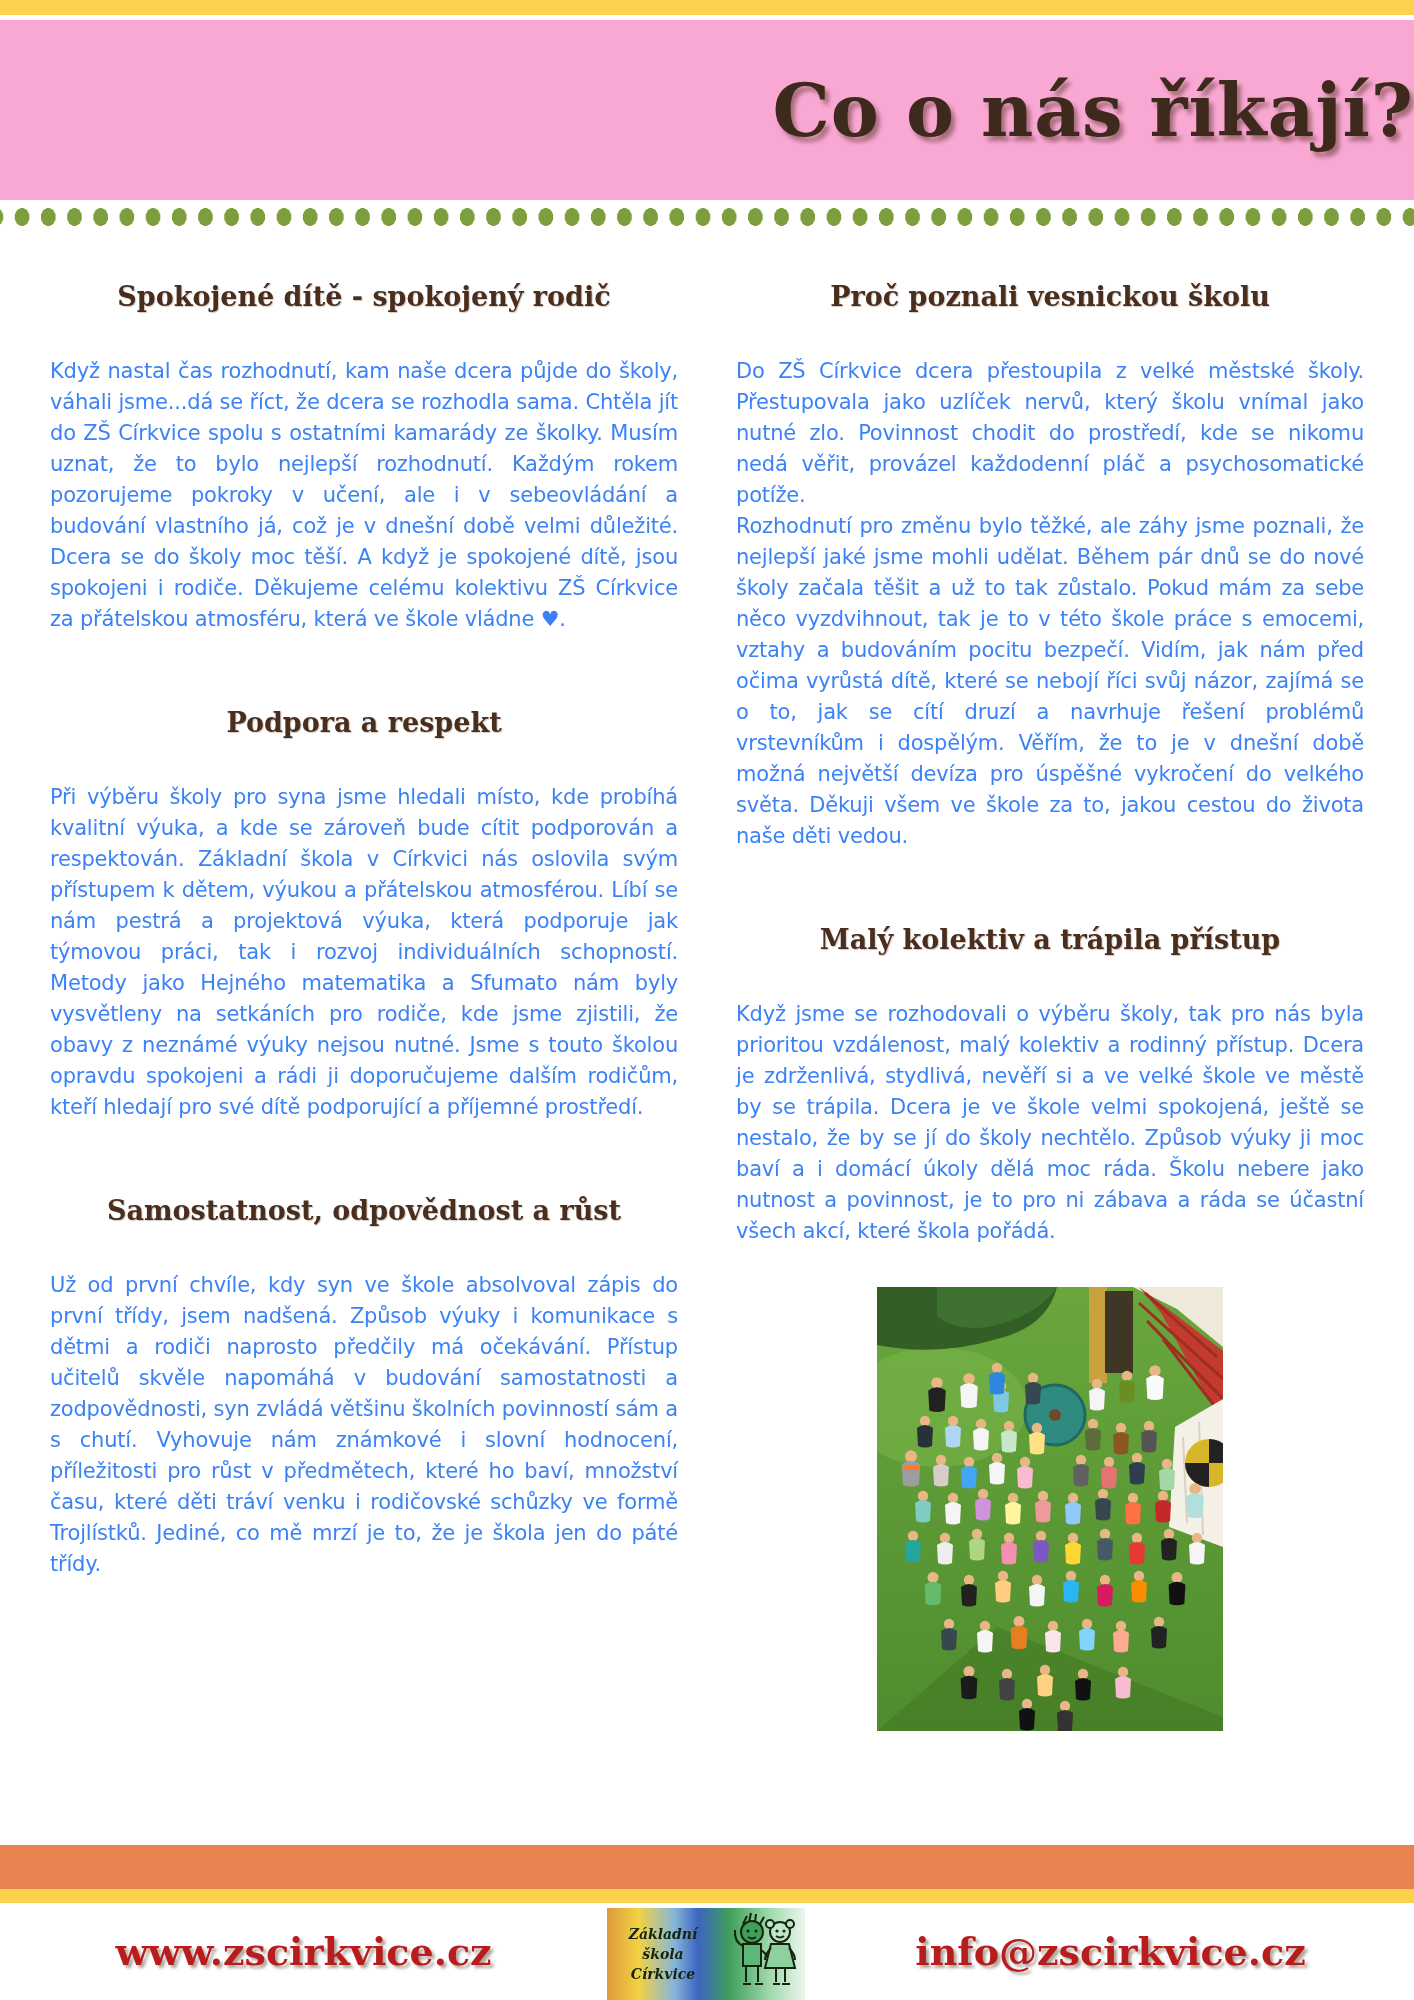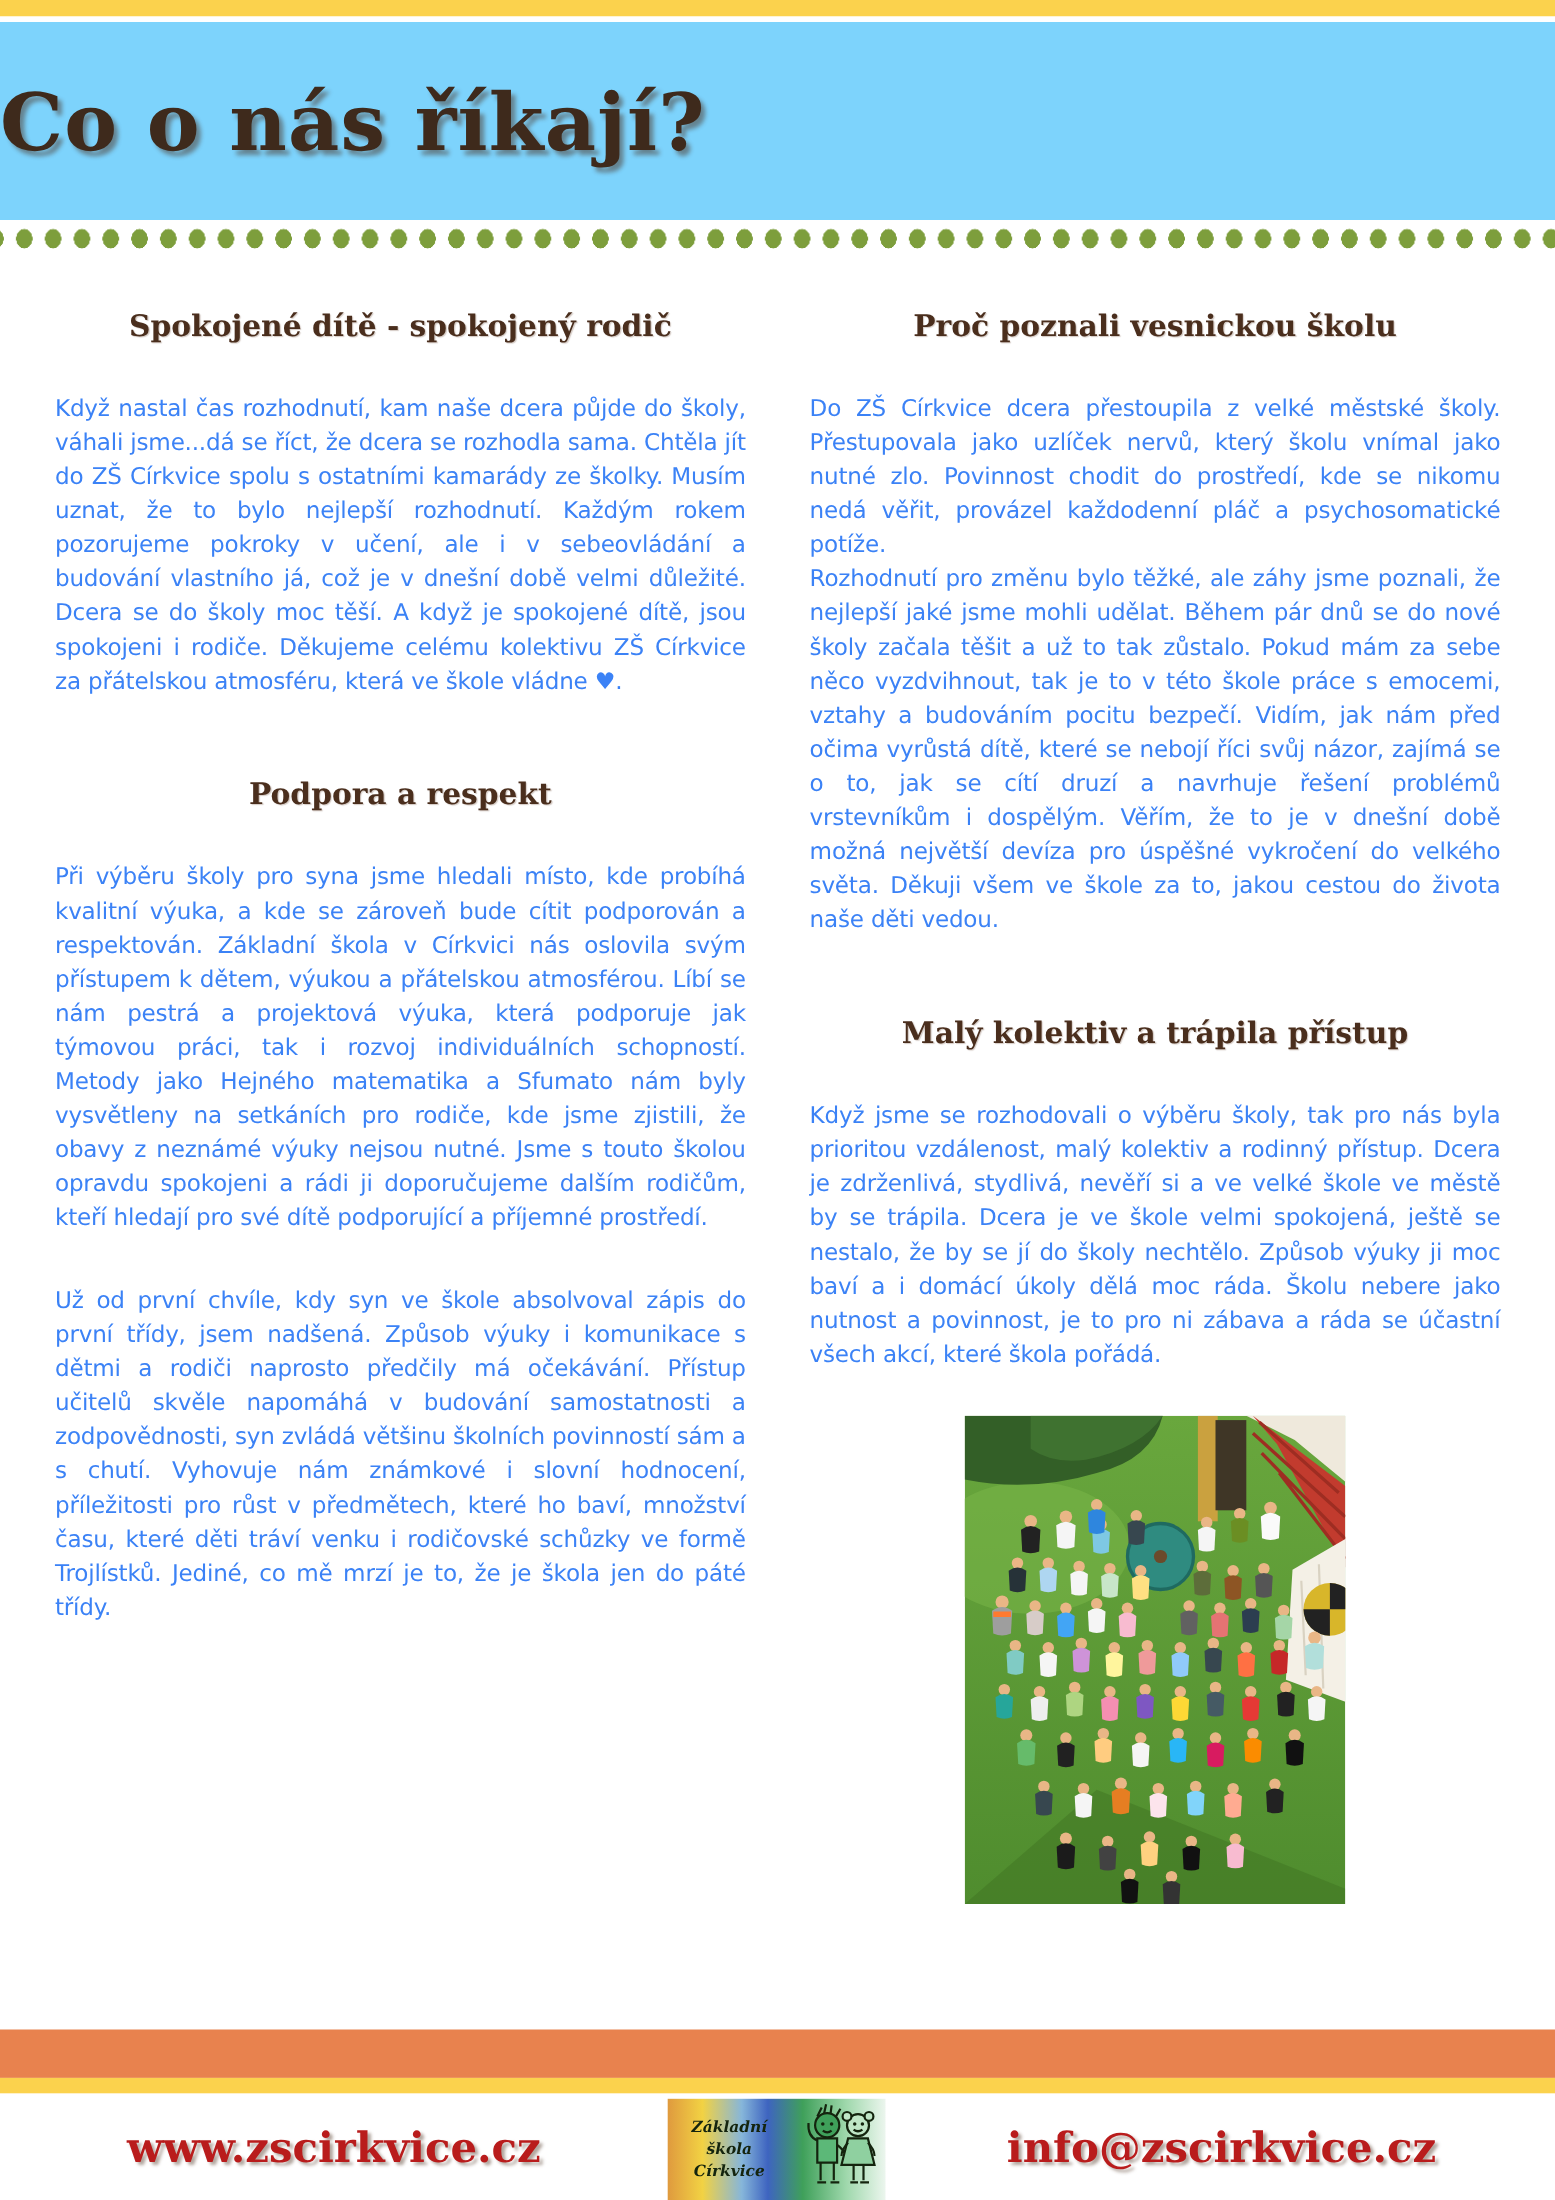--- a/index.html
+++ b/index.html
@@ -2,21 +2,21 @@
 <html lang="cs"><head>
 <meta charset="utf-8">
 <style>
   html,body{margin:0;padding:0;}
   body{width:1414px;height:2000px;background:#ffffff;font-family:"DejaVu Sans",sans-serif;}
   .page{position:relative;width:1414px;height:2000px;overflow:hidden;background:#ffffff;}
 
   
   .top-yellow{height:15px;background:#fbd24d;}
   .top-white-gap{height:5px;background:#ffffff;}
-  .header-band{height:180px;background:#7dd3fc;display:flex;align-items:center;justify-content:flex-start;}
+  .header-band{height:180px;background:#f9a8d4;display:flex;align-items:center;justify-content:flex-end;}
   .page-title{font-family:"DejaVu Serif",serif;font-weight:bold;font-size:72px;color:#3e2a1c;
     text-shadow:4px 5px 4px rgba(70,35,15,.45);letter-spacing:1px;}
 
   .dots-divider{height:24px;margin-top:5px;
     background-image:radial-gradient(ellipse 7.5px 9px at center,#7d9e3c 97%,rgba(0,0,0,0) 100%);
     background-size:26.2px 24px;background-repeat:repeat-x;background-position:9px center;}
 
   
   .content{display:flex;gap:58px;padding:26px 50px 0 50px;box-sizing:border-box;}
   .col{flex:1;min-width:0;}
@@ -57,20 +57,21 @@
 
   <div class="content">
 
     <div class="col">
       <h2 class="section-heading first">Spokojené dítě - spokojený rodič</h2>
       <p class="body-text">Když nastal čas rozhodnutí, kam naše dcera půjde do školy, váhali jsme...dá se říct, že dcera se rozhodla sama. Chtěla jít do ZŠ Církvice spolu s ostatními kamarády ze školky. Musím uznat, že to bylo nejlepší rozhodnutí. Každým rokem pozorujeme pokroky v učení, ale i v sebeovládání a budování vlastního já, což je v dnešní době velmi důležité. Dcera se do školy moc těší. A když je spokojené dítě, jsou spokojeni i rodiče. Děkujeme celému kolektivu ZŠ Církvice za přátelskou atmosféru, která ve škole vládne ♥.</p>
 
       <h2 class="section-heading">Podpora a respekt</h2>
       <p class="body-text">Při výběru školy pro syna jsme hledali místo, kde probíhá kvalitní výuka, a kde se zároveň bude cítit podporován a respektován. Základní škola v Církvici nás oslovila svým přístupem k dětem, výukou a přátelskou atmosférou. Líbí se nám pestrá a projektová výuka, která podporuje jak týmovou práci, tak i rozvoj individuálních schopností. Metody jako Hejného matematika a Sfumato nám byly vysvětleny na setkáních pro rodiče, kde jsme zjistili, že obavy z neznámé výuky nejsou nutné. Jsme s touto školou opravdu spokojeni a rádi ji doporučujeme dalším rodičům, kteří hledají pro své dítě podporující a příjemné prostředí.</p>
 
+      <h2 class="section-heading">Samostatnost, odpovědnost a růst</h2>
       <p class="body-text">Už od první chvíle, kdy syn ve škole absolvoval zápis do první třídy, jsem nadšená. Způsob výuky i komunikace s dětmi a rodiči naprosto předčily má očekávání. Přístup učitelů skvěle napomáhá v budování samostatnosti a zodpovědnosti, syn zvládá většinu školních povinností sám a s chutí. Vyhovuje nám známkové i slovní hodnocení, příležitosti pro růst v předmětech, které ho baví, množství času, které děti tráví venku i rodičovské schůzky ve formě Trojlístků. Jediné, co mě mrzí je to, že je škola jen do páté třídy.</p>
     </div>
 
     <div class="col">
       <h2 class="section-heading first">Proč poznali vesnickou školu</h2>
       <p class="body-text">Do ZŠ Církvice dcera přestoupila z velké městské školy. Přestupovala jako uzlíček nervů, který školu vnímal jako nutné zlo. Povinnost chodit do prostředí, kde se nikomu nedá věřit, provázel každodenní pláč a psychosomatické potíže.</p>
       <p class="body-text cont">Rozhodnutí pro změnu bylo těžké, ale záhy jsme poznali, že nejlepší jaké jsme mohli udělat. Během pár dnů se do nové školy začala těšit a už to tak zůstalo. Pokud mám za sebe něco vyzdvihnout, tak je to v této škole práce s emocemi, vztahy a budováním pocitu bezpečí. Vidím, jak nám před očima vyrůstá dítě, které se nebojí říci svůj názor, zajímá se o to, jak se cítí druzí a navrhuje řešení problémů vrstevníkům i dospělým. Věřím, že to je v dnešní době možná největší devíza pro úspěšné vykročení do velkého světa. Děkuji všem ve škole za to, jakou cestou do života naše děti vedou.</p>
 
       <h2 class="section-heading">Malý kolektiv a trápila přístup</h2>
       <p class="body-text">Když jsme se rozhodovali o výběru školy, tak pro nás byla prioritou vzdálenost, malý kolektiv a rodinný přístup. Dcera je zdrženlivá, stydlivá, nevěří si a ve velké škole ve městě by se trápila. Dcera je ve škole velmi spokojená, ještě se nestalo, že by se jí do školy nechtělo. Způsob výuky ji moc baví a i domácí úkoly dělá moc ráda. Školu nebere jako nutnost a povinnost, je to pro ni zábava a ráda se účastní všech akcí, které škola pořádá.</p>

